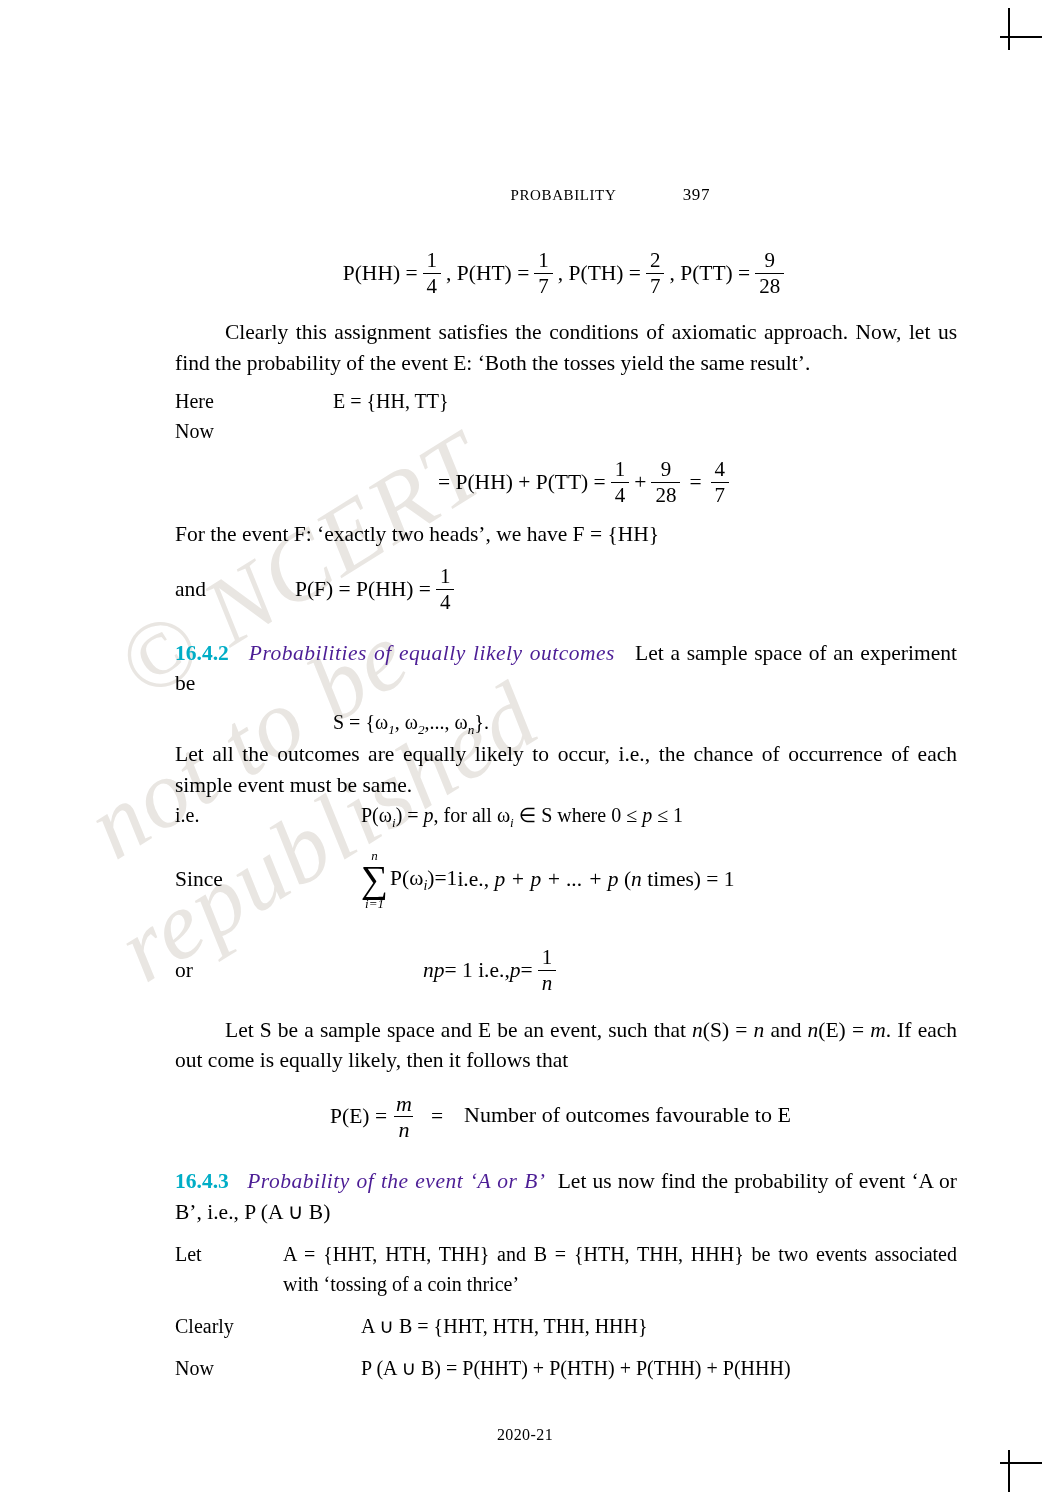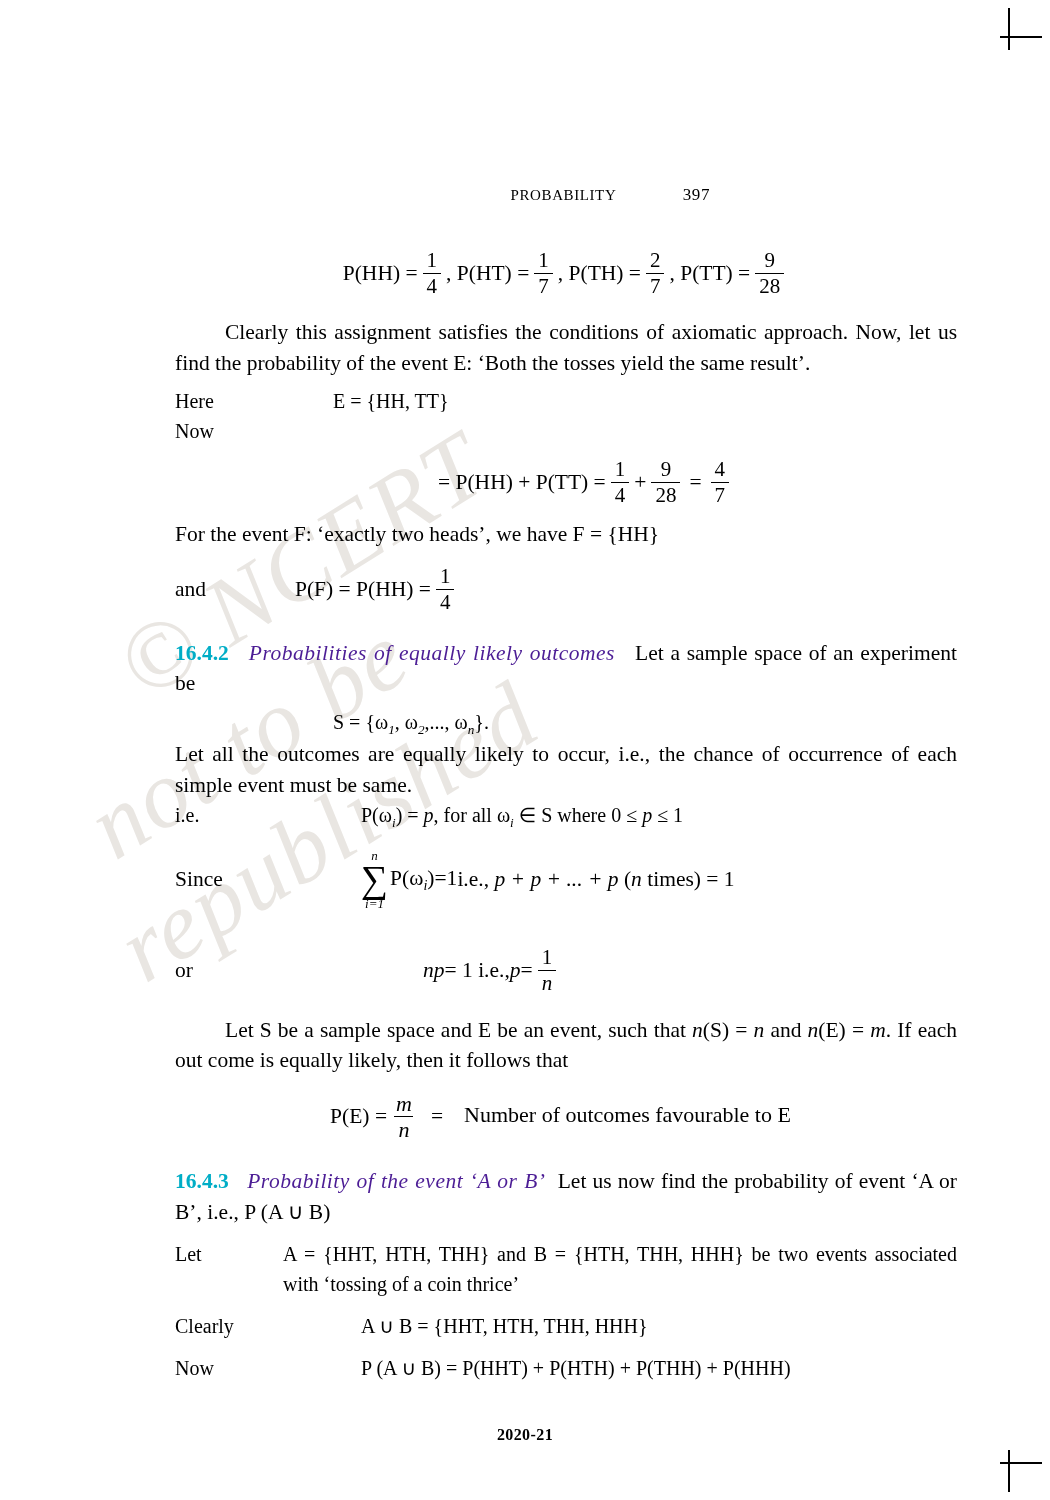--- a/index.html
+++ b/index.html
@@ -150,21 +150,21 @@
   .sec-num { color: #00adc6; font-weight: bold; font-style: normal; }
   .sec-title { color: #4c1d95; font-weight: normal; font-style: italic; letter-spacing: 0.5px; }
 
   .footer {
     position: absolute;
     bottom: 56px;
     left: 0;
     width: 1050px;
     text-align: center;
     font-size: 16px;
-    font-weight: bold;
+    font-weight: normal;
     letter-spacing: 0.4px;
   }
   .nw { white-space: nowrap; }
 </style>
 </head>
 <body>
 
 <div class="page">
 
   <div class="crop tr-v"></div>

